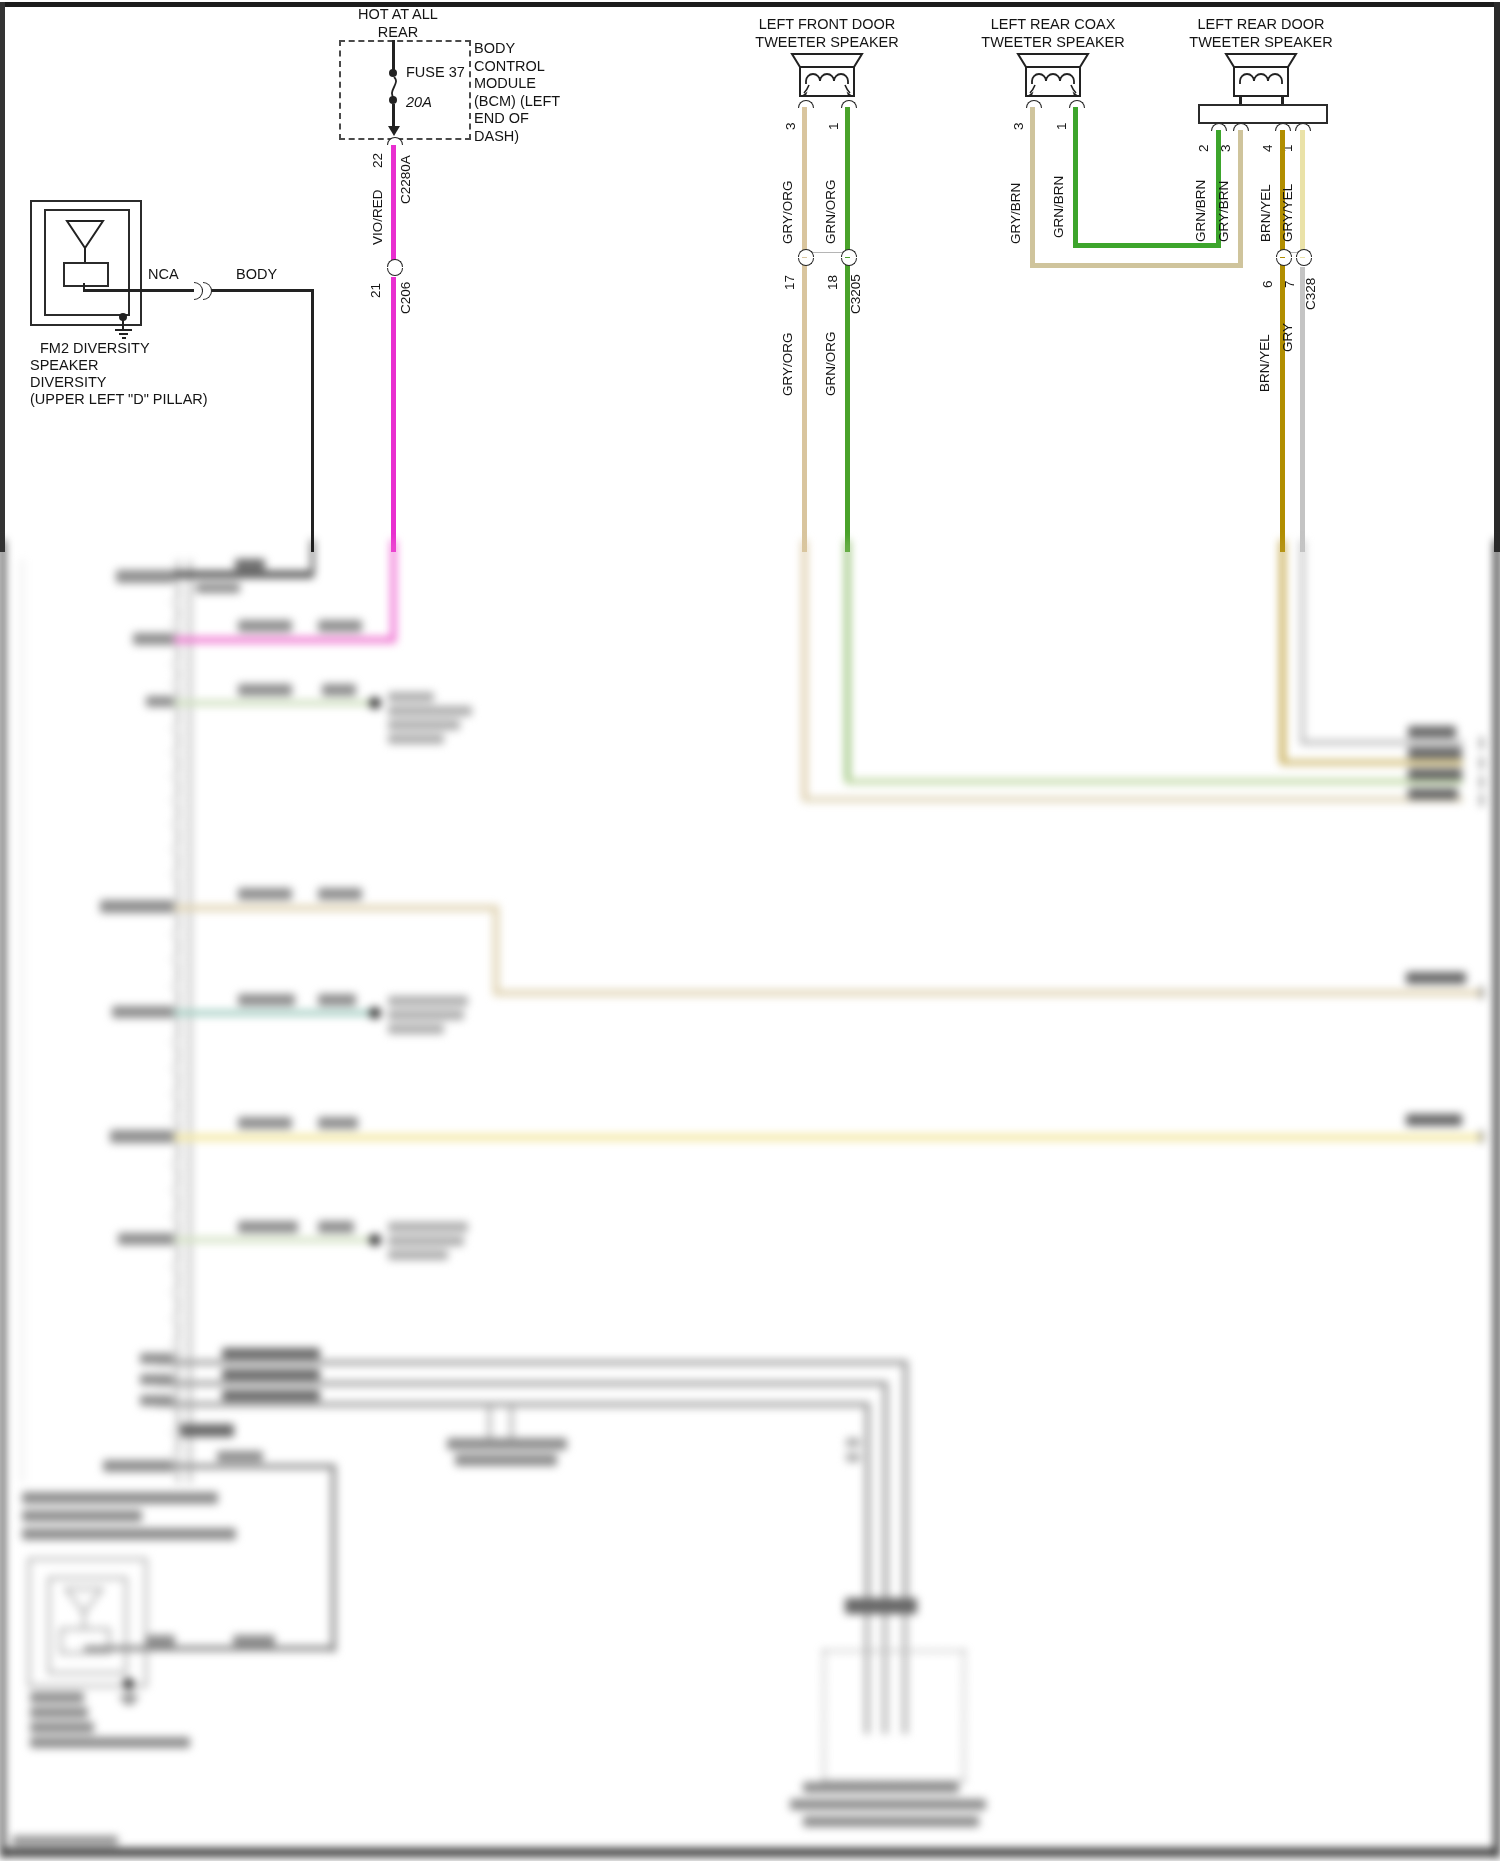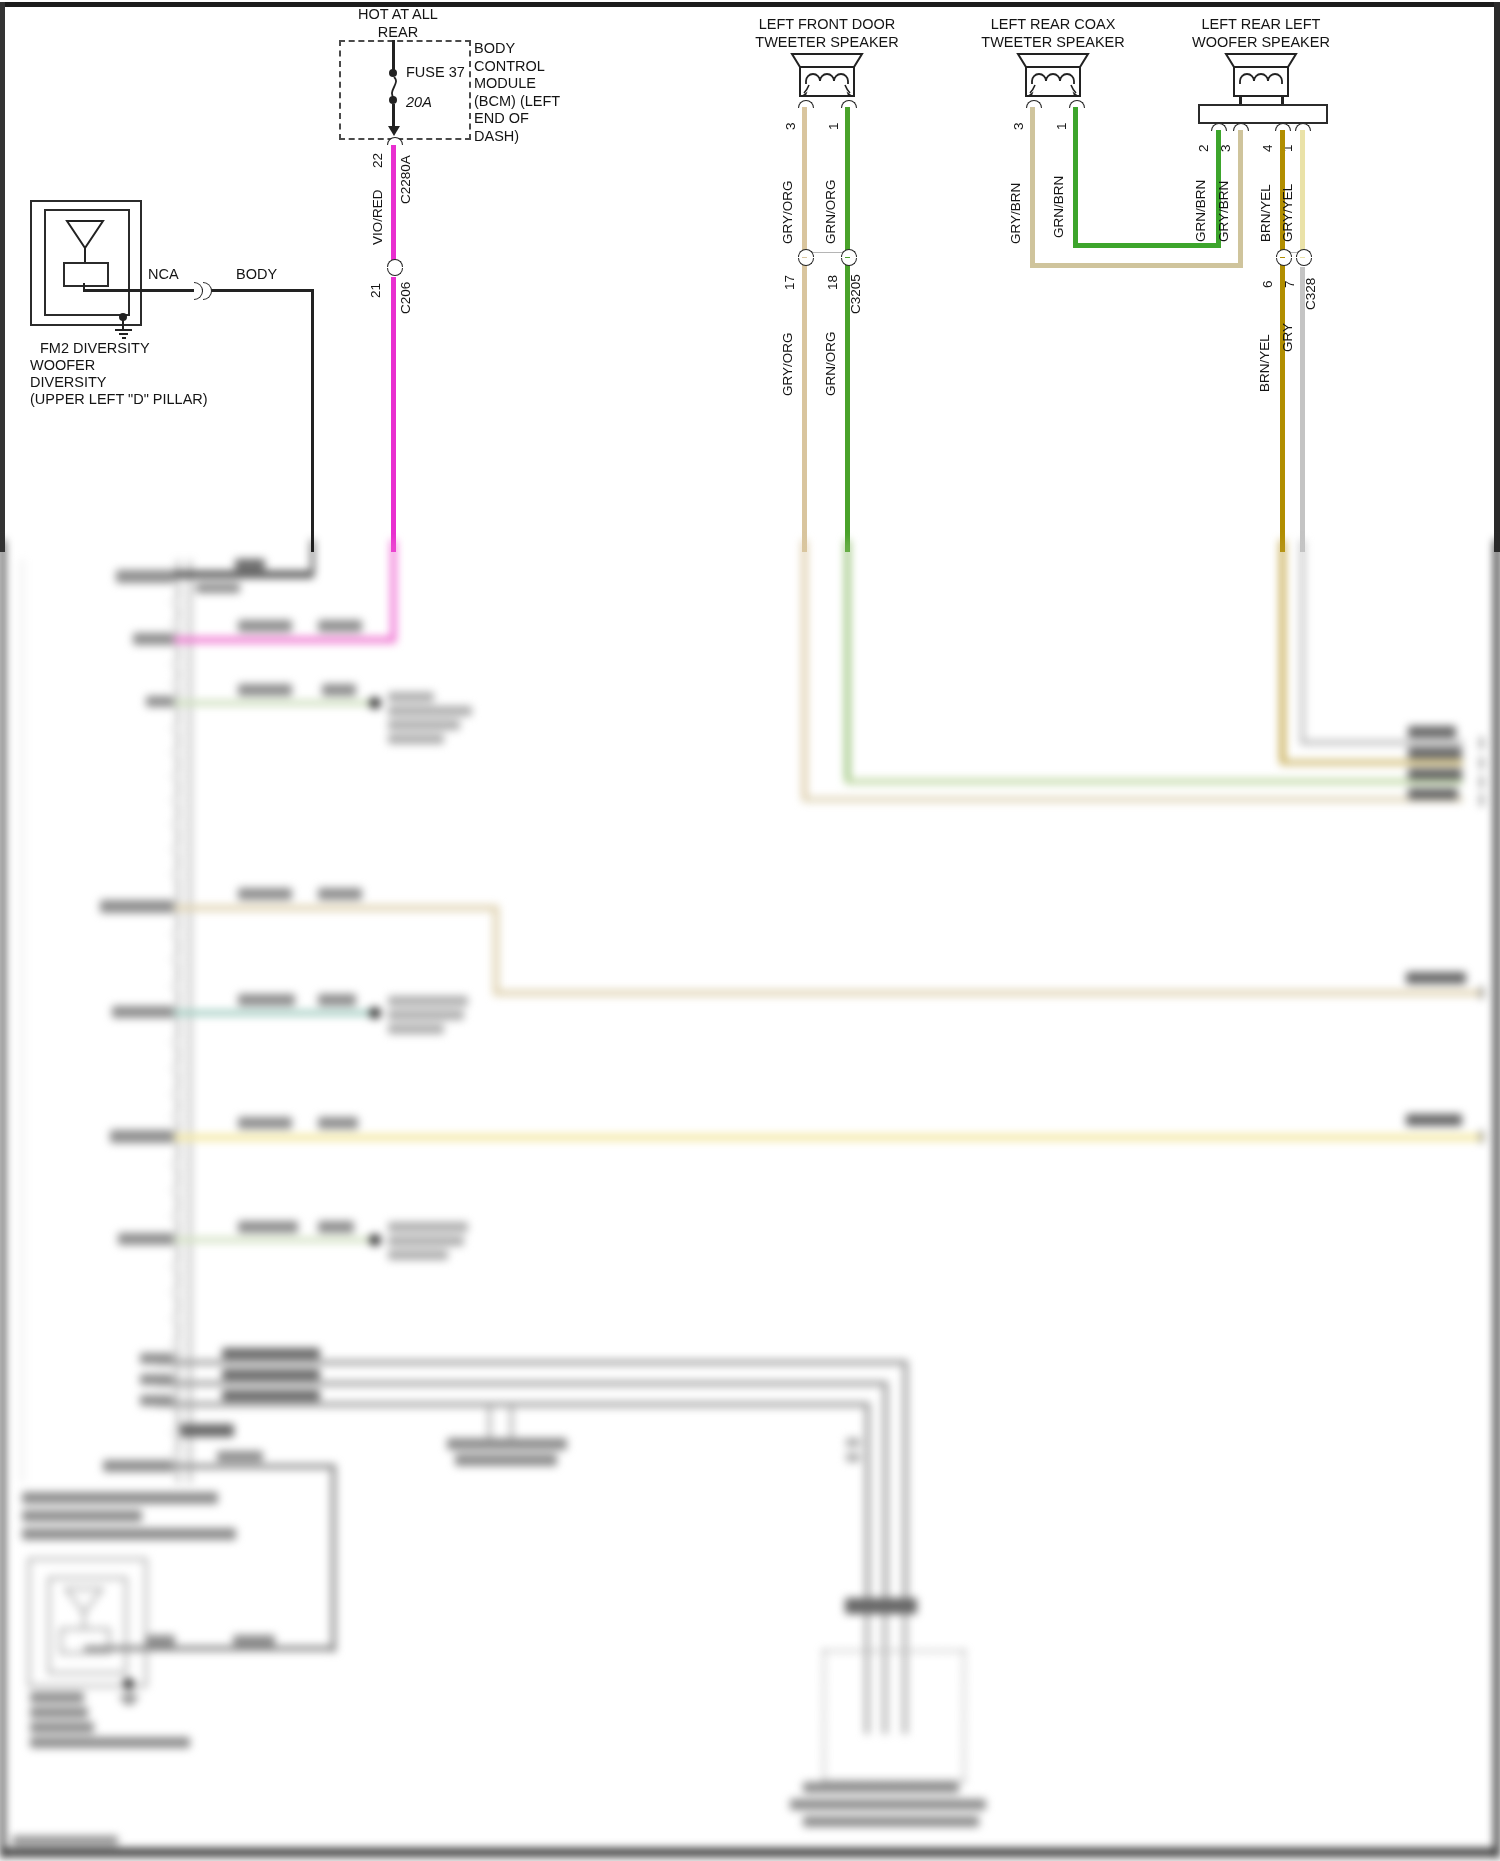--- a/index.html
+++ b/index.html
@@ -77,21 +77,21 @@
     <div class="a paren" style="left:194px;top:282px;"></div>
     <div class="a paren" style="left:203px;top:282px;"></div>
     <div class="a txt nw" style="left:148px;top:266px;">NCA</div>
     <div class="a txt nw" style="left:236px;top:266px;">BODY</div>
     <div class="a dot" style="left:119px;top:313px;width:8px;height:8px;"></div>
     <div class="a" style="left:122px;top:320px;width:2px;height:9px;background:#222;"></div>
     <div class="a" style="left:115px;top:329px;width:17px;height:2px;background:#222;"></div>
     <div class="a" style="left:119px;top:333px;width:9px;height:2px;background:#222;"></div>
     <div class="a" style="left:122px;top:337px;width:4px;height:2px;background:#222;"></div>
     <div class="a txt nw" style="left:30px;top:340px;margin-left:10px;">FM2 DIVERSITY</div>
-    <div class="a txt nw" style="left:30px;top:357px;">WOOFER</div>
+    <div class="a txt nw" style="left:30px;top:357px;">SPEAKER</div>
     <div class="a txt nw" style="left:30px;top:374px;">DIVERSITY</div>
     <div class="a txt nw" style="left:30px;top:391px;">(UPPER LEFT "D" PILLAR)</div>
     <div class="a" style="left: 311px; top: 289px; width: 3px; height: 263px; background: rgb(34, 34, 34);"></div>
 
     <div class="a txt ctr" style="left:752px;top:16px;width:150px;">LEFT FRONT DOOR TWEETER SPEAKER</div>
     <svg class="a" style="left:789px;top:52px;" width="76" height="46" viewBox="0 0 76 46">
       <path d="M3,2 H73 L65,15 H11 Z" fill="none" stroke="#222" stroke-width="2"></path>
       <rect x="11" y="15" width="54" height="29" fill="none" stroke="#222" stroke-width="2"></rect>
       <path d="M17,32 v-3 a6.5,6.5 0 0 1 14,0 a6.5,6.5 0 0 1 14,0 a6.5,6.5 0 0 1 14,0 v3" fill="none" stroke="#222" stroke-width="1.8"></path>
       <path d="M20,33 q-2,5 -5,8 M56,33 q2,5 5,8" fill="none" stroke="#222" stroke-width="1.6"></path>
@@ -130,21 +130,21 @@
     <div class="a cap" style="left:1069px;top:100px;"></div>
     <div class="a vtext" style="left:1012px;top:106px;height:24px;">3</div>
     <div class="a vtext" style="left:1055px;top:106px;height:24px;">1</div>
     <div class="a wire" style="left: 1030px; top: 107px; width: 5px; height: 161px; background: rgb(207, 196, 156);"></div>
     <div class="a wire" style="left: 1030px; top: 263px; width: 213px; height: 5px; background: rgb(207, 196, 156);"></div>
     <div class="a wire" style="left: 1073px; top: 107px; width: 5px; height: 141px; background: rgb(61, 165, 44);"></div>
     <div class="a wire" style="left: 1073px; top: 243px; width: 148px; height: 5px; background: rgb(61, 165, 44);"></div>
     <div class="a vtext" style="left:1009px;top:148px;height:96px;">GRY/BRN</div>
     <div class="a vtext" style="left:1052px;top:148px;height:90px;">GRN/BRN</div>
 
-    <div class="a txt ctr" style="left:1186px;top:16px;width:150px;">LEFT REAR LEFT WOOFER SPEAKER</div>
+    <div class="a txt ctr" style="left:1186px;top:16px;width:150px;">LEFT REAR DOOR TWEETER SPEAKER</div>
     <svg class="a" style="left:1223px;top:52px;" width="76" height="46" viewBox="0 0 76 46">
       <path d="M3,2 H73 L65,15 H11 Z" fill="none" stroke="#222" stroke-width="2"></path>
       <rect x="11" y="15" width="54" height="29" fill="none" stroke="#222" stroke-width="2"></rect>
       <path d="M17,32 v-3 a6.5,6.5 0 0 1 14,0 a6.5,6.5 0 0 1 14,0 a6.5,6.5 0 0 1 14,0 v3" fill="none" stroke="#222" stroke-width="1.8"></path>
     </svg>
     <div class="a" style="left:1239px;top:97px;width:3px;height:8px;background:#222;"></div>
     <div class="a" style="left:1281px;top:97px;width:3px;height:8px;background:#222;"></div>
     <div class="a box2" style="left:1198px;top:104px;width:126px;height:16px;"></div>
     <div class="a cap" style="left:1211px;top:123px;"></div>
     <div class="a cap" style="left:1233px;top:123px;"></div>

